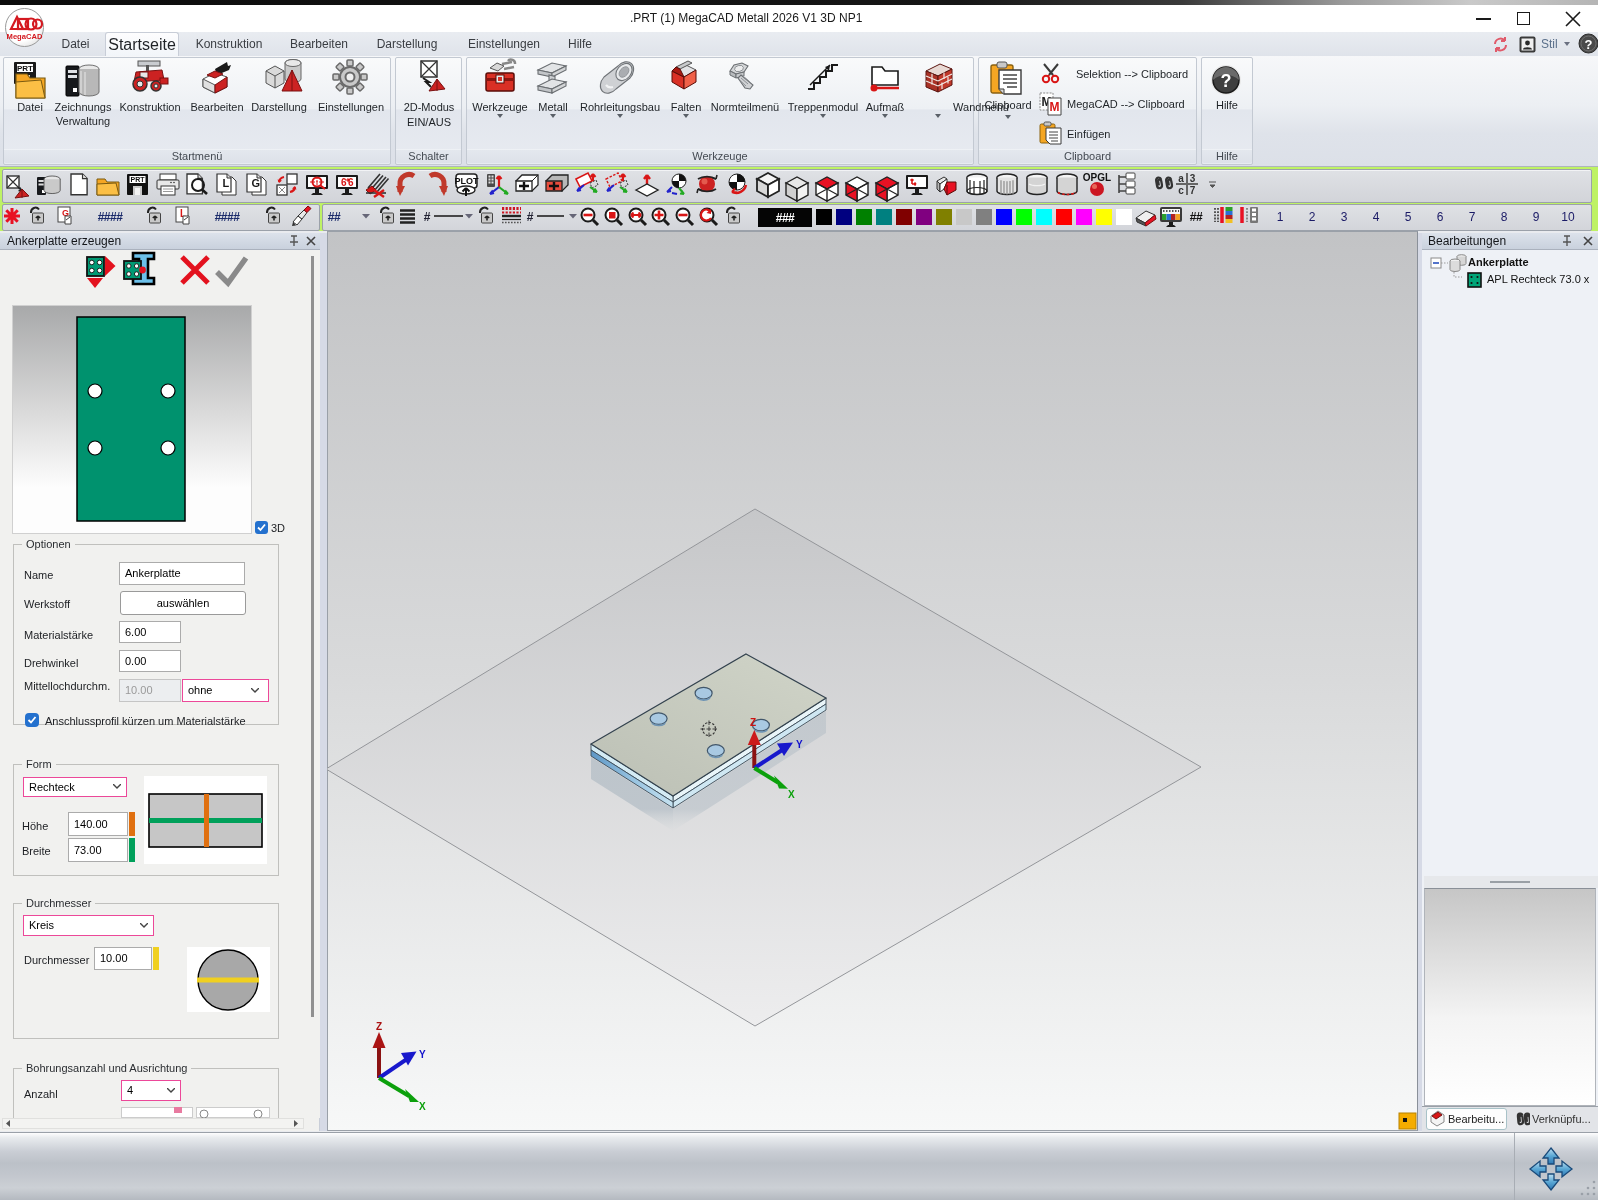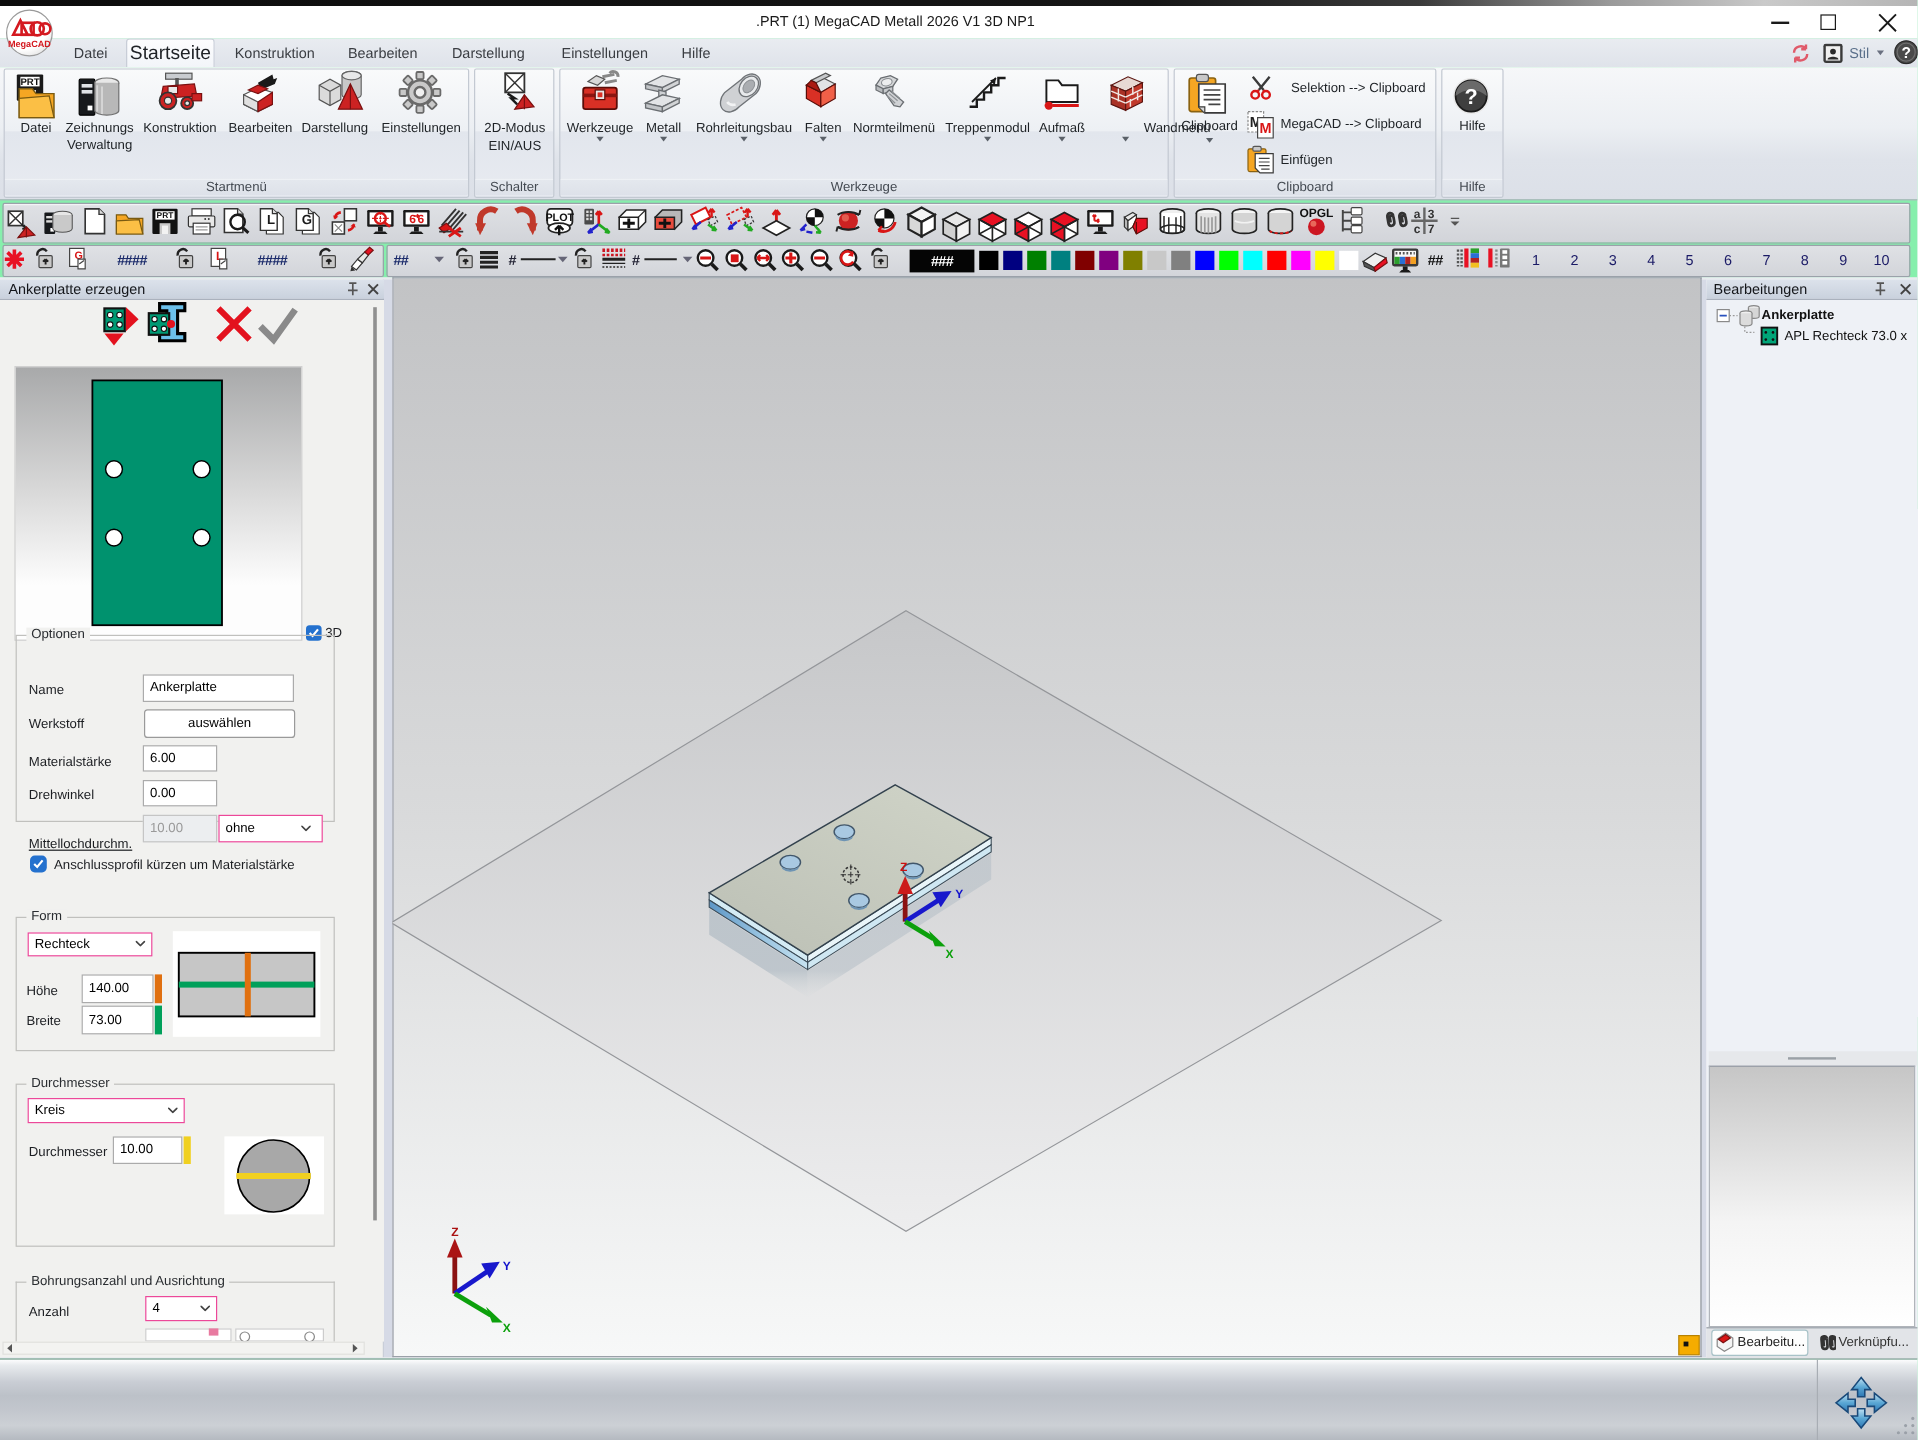--- a/index.html
+++ b/index.html
@@ -1,17 +1,17 @@
 <!DOCTYPE html>
 <html><head>
 <meta charset="utf-8">
 <style>
 * { margin:0; padding:0; box-sizing:border-box; }
 html,body { width:1598px; height:1200px; overflow:hidden; font-family:"Liberation Sans", sans-serif; }
-#app { position:relative; width:1598px; height:1200px; background:#86efac; }
+#app { position:relative; width:1598px; height:1200px; background:#bef264; }
 .abs { position:absolute; }
 
 #topstrip { left:0; top:0; width:1598px; height:5px; background:linear-gradient(90deg,#0c0c0c 0%,#161616 60%,#3a3a3a 74%,#9a9a9a 84%,#c9c9c9 92%,#b5b5b5 100%); }
 #titlebar { left:0; top:5px; width:1598px; height:27px; background:#ffffff; }
 #titletext { left:630px; top:11px; width:340px; height:16px; font-size:12px; color:#1a1a1a; white-space:nowrap; }
 
 #tabrow { left:0; top:32px; width:1598px; height:24px; background:linear-gradient(#e9ecf1,#dfe3ea); }
 .tab { position:absolute; top:32px; height:24px; line-height:24px; font-size:12px; color:#3a3d42; text-align:center; }
 #tabsel { position:absolute; left:105px; top:32px; width:74px; height:24px; background:linear-gradient(#fdfdfe,#f2f5f9); border:1px solid #c8cdd7; border-bottom:none; border-radius:3px 3px 0 0; line-height:24px; font-size:16px; color:#1f2226; text-align:center; }
 
@@ -792,32 +792,32 @@
     <circle cx="156" cy="86" r="7" fill="#fff" stroke="#000" stroke-width="1.2"></circle>
     <circle cx="83" cy="143" r="7" fill="#fff" stroke="#000" stroke-width="1.2"></circle>
     <circle cx="156" cy="143" r="7" fill="#fff" stroke="#000" stroke-width="1.2"></circle>
   </svg>
   <div class="abs" style="left:255px;top:521px;width:13px;height:13px;background:#2471ce;border-radius:3px;"></div>
   <svg class="abs" style="left:255px;top:521px" width="13" height="13">
       <path d="M3,6.5 L5.5,9 L10,3.5" stroke="#fff" stroke-width="1.8" fill="none"></path>
     </svg>
   <div class="lbl" style="left:271px;top:522px;font-size:11px;">3D</div>
 
-  <div class="gbox" style="top:529px;height:156px;">
+  <div class="gbox" style="top:544px;height:181px;">
       <div class="glabel">Optionen</div>
     </div>
   <div class="lbl" style="left:24px;top:569px;">Name</div>
   <div class="inp" style="left:119px;top:562px;width:126px;height:23px;line-height:21px;">Ankerplatte</div>
   <div class="lbl" style="left:24px;top:598px;">Werkstoff</div>
   <div class="inp" style="left:120px;top:591px;width:126px;height:24px;line-height:22px;text-align:center;padding-left:0;border-radius:3px;border-color:#9a9a9a;">auswählen</div>
   <div class="lbl" style="left:24px;top:629px;">Materialstärke</div>
   <div class="inp" style="left:119px;top:621px;width:62px;height:22px;line-height:20px;">6.00</div>
   <div class="lbl" style="left:24px;top:657px;">Drehwinkel</div>
   <div class="inp" style="left:119px;top:650px;width:62px;height:22px;line-height:20px;">0.00</div>
-  <div class="lbl" style="left:24px;top:698px;text-decoration:underline;">Mittellochdurchm.</div>
+  <div class="lbl" style="left:24px;top:680px;">Mittellochdurchm.</div>
   <div class="inp" style="left:119px;top:679px;width:62px;height:23px;line-height:21px;background:#eceef0;color:#9a9a9a;border-color:#c5c5c5;">10.00</div>
   <div class="combo" style="left:182px;top:679px;width:87px;height:23px;line-height:21px;">ohne</div>
   <svg class="chev" style="left:251px;top:688px;">
       <path d="M0,0 L4,4 L8,0" stroke="#444" stroke-width="1.4" fill="none"></path>
     </svg>
   <div class="abs" style="left:25px;top:713px;width:14px;height:14px;background:#2471ce;border-radius:4px;"></div>
   <svg class="abs" style="left:25px;top:713px" width="14" height="14">
       <path d="M3.5,7 L6,9.5 L10.5,4" stroke="#fff" stroke-width="1.8" fill="none"></path>
     </svg>
   <div class="lbl" style="left:45px;top:715px;">Anschlussprofil kürzen um Materialstärke</div>

